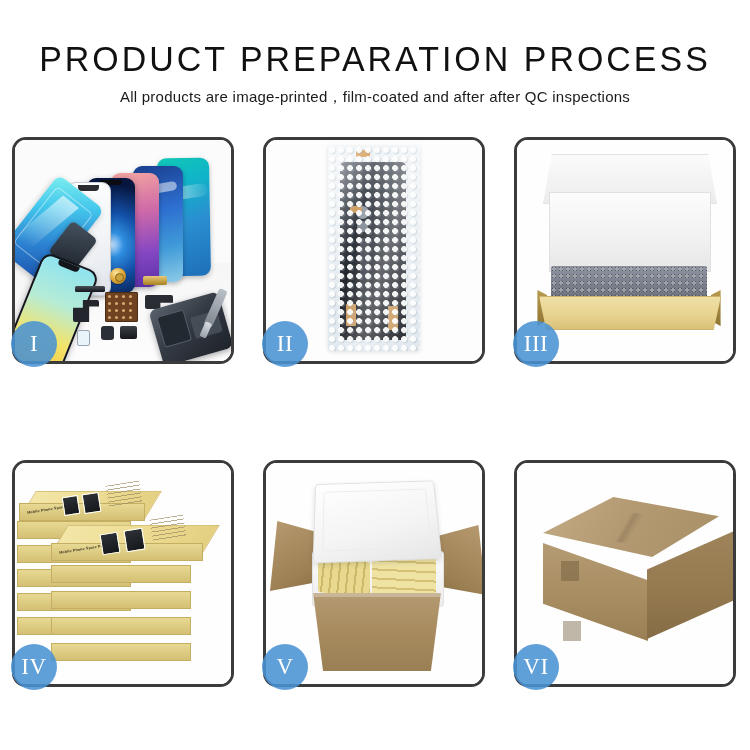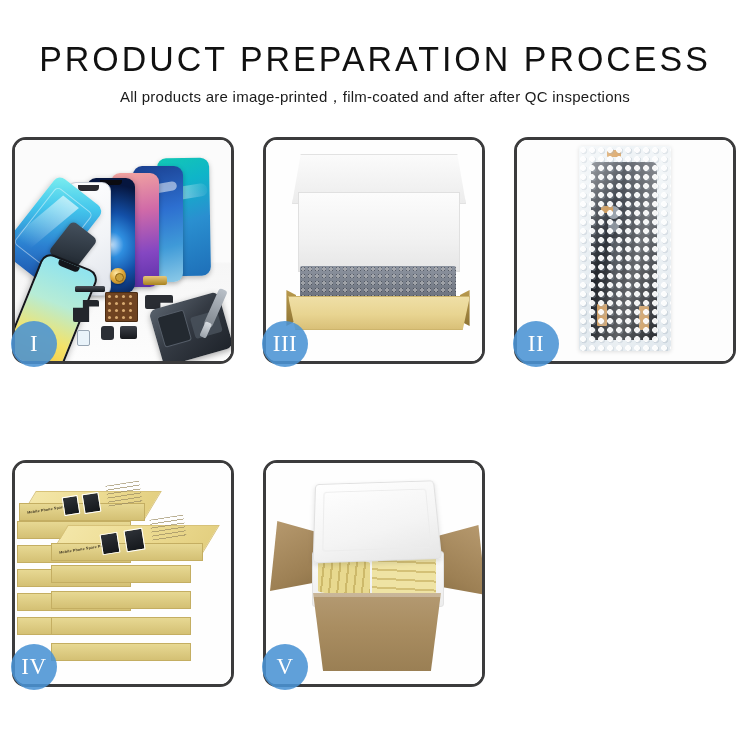--- a/index.html
+++ b/index.html
@@ -347,49 +347,49 @@
         <div class="scr" style="left:198px;top:204px"></div>
         <div class="scr" style="left:182px;top:206px"></div>
         <div class="chassis"></div>
         <div class="driver"></div>
       </div>
       <div class="badge">I</div>
     </div>
 
     <div class="panel">
       <div class="panel-inner">
-        <div class="p3-bg"></div>
-        <div class="b3-lid"></div>
-        <div class="b3-back"></div>
-        <div class="b3-foam"></div>
-        <div class="b3-lflap"></div>
-        <div class="b3-rflap"></div>
-        <div class="b3-front"></div>
-      </div>
-      <div class="badge">III</div>
-    </div>
-
-    <div class="panel">
-      <div class="panel-inner">
         <div class="p2-bg"></div>
         <div class="bubblepack">
           <div class="screenpart"></div>
           <div class="tape" style="left:28px;top:4px;width:14px;height:7px;"></div>
           <div class="tape" style="left:22px;top:60px;width:12px;height:7px;"></div>
           <div class="tape" style="left:18px;top:158px;width:10px;height:22px;"></div>
           <div class="tape" style="left:60px;top:160px;width:10px;height:24px;"></div>
           <div class="bubbles"></div>
           <div class="bubsheen"></div>
         </div>
       </div>
       <div class="badge">II</div>
     </div>
 
     <div class="panel">
       <div class="panel-inner">
+        <div class="p3-bg"></div>
+        <div class="b3-lid"></div>
+        <div class="b3-back"></div>
+        <div class="b3-foam"></div>
+        <div class="b3-lflap"></div>
+        <div class="b3-rflap"></div>
+        <div class="b3-front"></div>
+      </div>
+      <div class="badge">III</div>
+    </div>
+
+    <div class="panel">
+      <div class="panel-inner">
         <div class="p4-bg"></div>
         <div class="stack">
 
           <div class="ybox" style="left:2px;top:54px;width:112px;height:22px;">
               <div class="side"></div>
             </div>
           <div class="ybox" style="left:2px;top:78px;width:112px;height:22px;">
               <div class="side"></div>
             </div>
           <div class="ybox" style="left:2px;top:102px;width:112px;height:22px;">
@@ -447,15 +447,27 @@
         <div class="v-items">
           <div class="v-itemA"></div>
           <div class="v-itemB"></div>
         </div>
         <div class="v-lid"></div>
         <div class="v-body"></div>
       </div>
       <div class="badge">V</div>
     </div>
 
+    <div class="panel">
+      <div class="panel-inner">
+        <div class="p6-bg"></div>
+        <div class="c-top"></div>
+        <div class="c-seam"></div>
+        <div class="c-left"></div>
+        <div class="c-right"></div>
+        <div class="c-tabA"></div>
+        <div class="c-tabB"></div>
+      </div>
+      <div class="badge">VI</div>
+    </div>
 
   </div>
 </div>
 
 </body></html>

